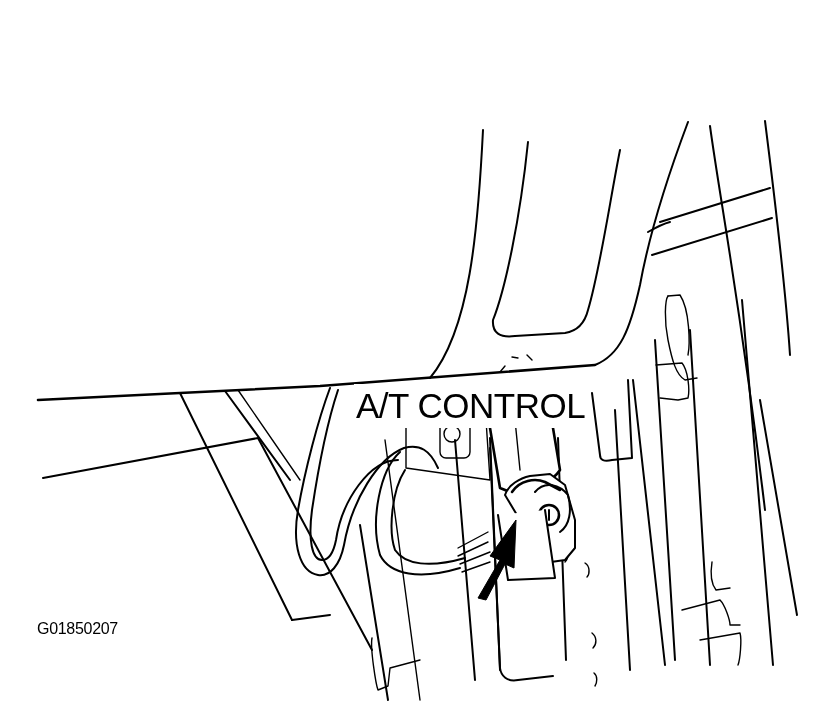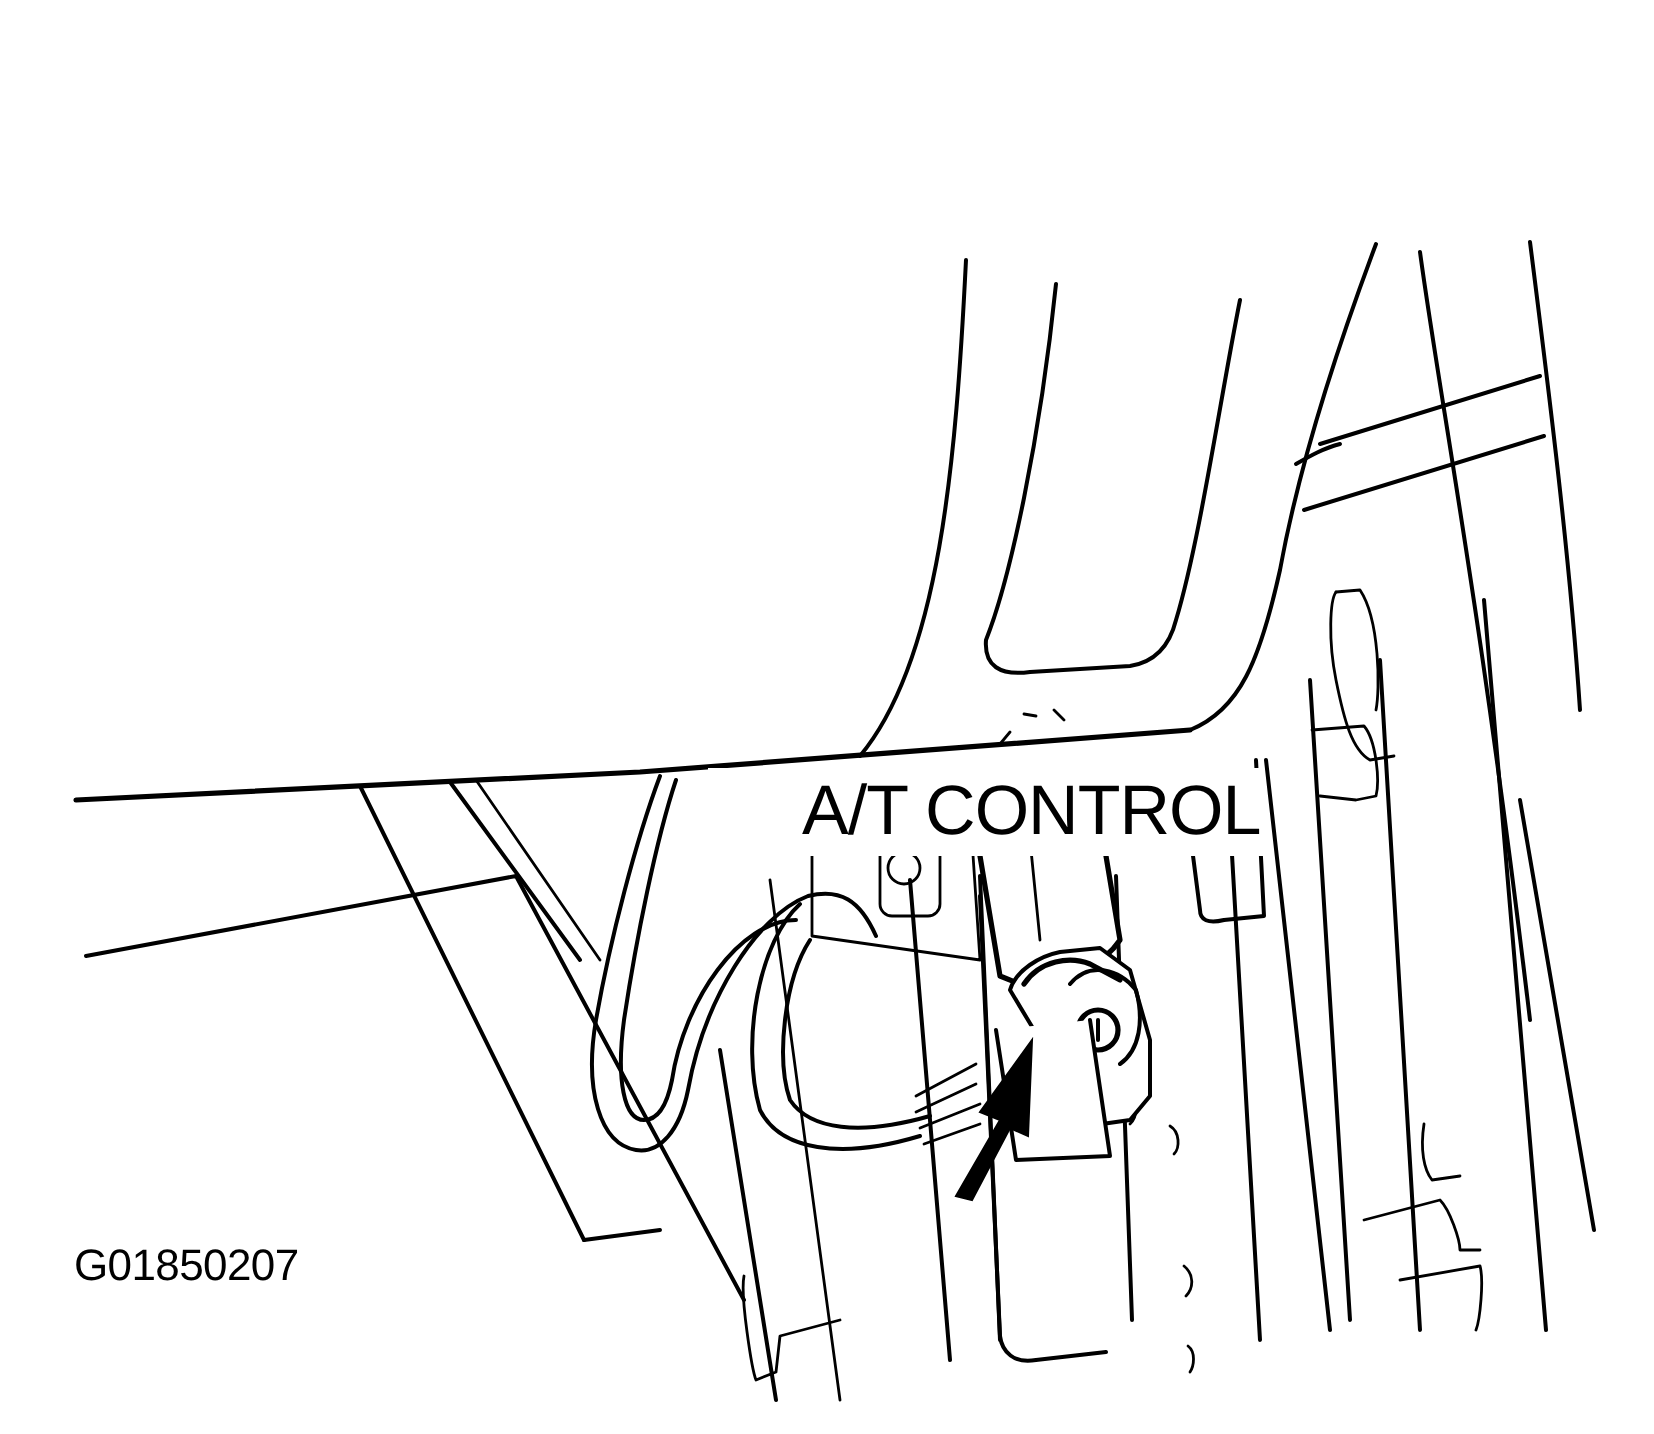--- a/index.html
+++ b/index.html
@@ -11,23 +11,23 @@
   }
   .art .thin { stroke-width:1.4; }
   .art .thick { stroke-width:2.6; }
   .art .fill { fill:#000; stroke:#000; }
   .art .white { fill:#fff; }
   .callout {
     position:absolute; left:354px; top:384px; color:#000;
     font-size:35px; line-height:44px; letter-spacing:-0.5px;
     background:#fff; padding:0 2px;
   }
-  .callout div { white-space:nowrap;margin-left:45px; }
+  .callout div { white-space:nowrap; }
   .figid {
-    position:absolute; left:37px; top:620px; font-size:22px; color:#000;
+    position:absolute; left:37px; top:620px; font-size:16px; color:#000;
     letter-spacing:-0.3px; font-weight:normal;
   }
 </style>
 </head>
 <body>
 
 <div>
 <svg class="art" viewBox="0 0 827 717" xmlns="http://www.w3.org/2000/svg">
 
   <path d="M38 400 L320 386 L595 365" class="thick"></path>

